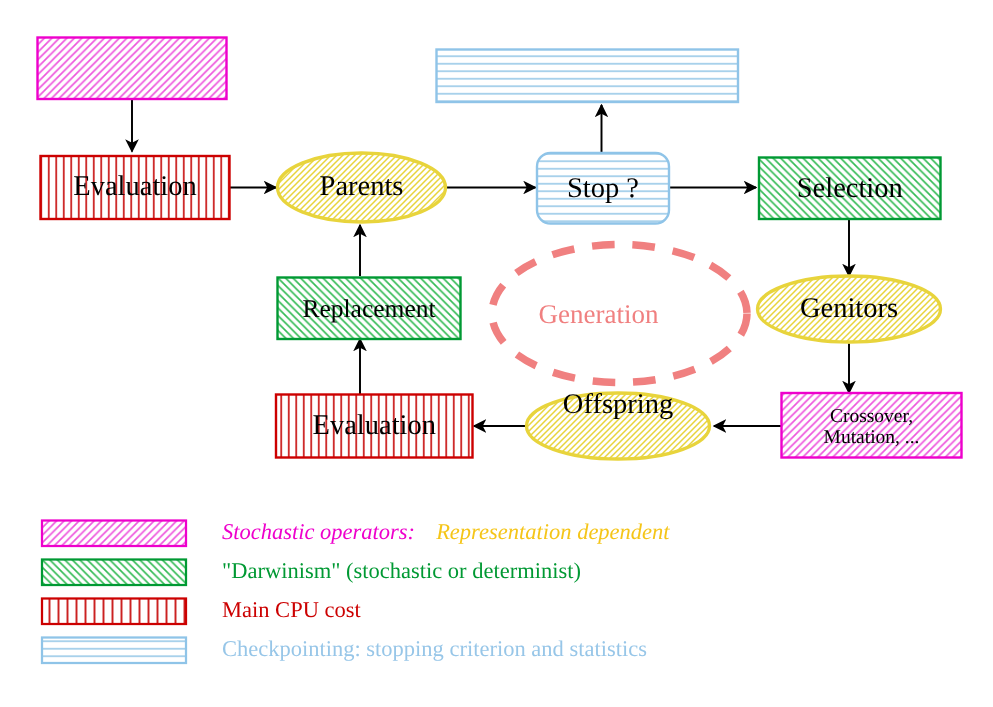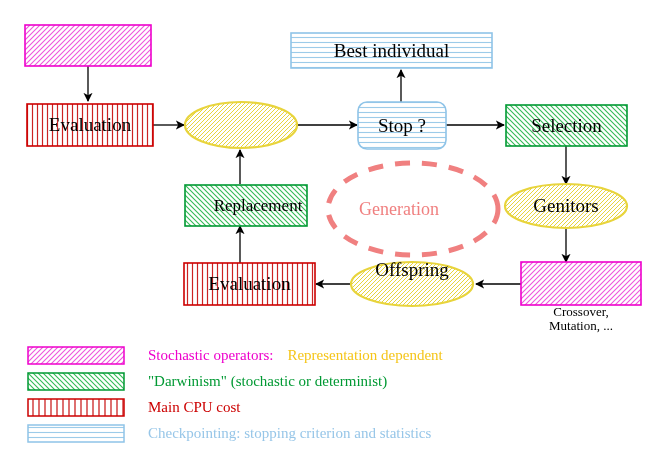--- a/index.html
+++ b/index.html
@@ -157,44 +157,44 @@
 
     <rect x="28" y="347" width="96" height="17" fill="url(#lp-magenta)" stroke="#ee00cc" stroke-width="1.5"></rect>
     <rect x="28" y="373" width="96" height="17" fill="url(#lp-green)" stroke="#009933" stroke-width="1.5"></rect>
     <rect x="28" y="399" width="96" height="17" fill="url(#lp-red)" stroke="#cc0000" stroke-width="1.5"></rect>
     <rect x="28" y="425" width="96" height="17" fill="url(#lp-blue)" stroke="#8fc4e8" stroke-width="1.5"></rect>
   </svg>
 
 
   <div class="node-label lbl-big" style="left:27px;  top:104px; width:126px; height:42px;">Evaluation</div>
 
-
-  <div class="node-label lbl-big" style="left:291px; top:33px;  width:201px; height:35px;">Best individual</div>
+  <div class="node-label lbl-big" style="left:185px; top:103px; width:112px; height:44px;">Parents</div>
+
 
   <div class="node-label lbl-big" style="left:358px; top:102px; width:88px;  height:47px;text-align:center;">Stop ?</div>
 
   <div class="node-label lbl-big" style="left:506px; top:105px; width:121px; height:41px;">Selection</div>
 
   <div class="node-label lbl-big" style="left:505px; top:184px; width:122px; height:44px;">Genitors</div>
 
-  <div class="node-label lbl-small" style="left:521px; top:262px; width:120px; height:43px; flex-direction:column;margin-top:35px;">
+  <div class="node-label lbl-small" style="left:521px; top:262px; width:120px; height:43px; flex-direction:column;">
     <span>Crossover,</span>
     <span>Mutation, ...</span>
   </div>
 
   <div class="node-label lbl-big" style="left:351px; top:248px; width:122px; height:44px;">Offspring</div>
 
   <div class="node-label lbl-big" style="left:184px; top:263px; width:131px; height:42px;">Evaluation</div>
 
-  <div class="node-label lbl-med" style="left:185px; top:185px; width:122px; height:41px;padding-left:12px;">Replacement</div>
+  <div class="node-label lbl-med" style="left:185px; top:185px; width:122px; height:41px;">Replacement</div>
 
   <div class="node-label lbl-gen" style="left:314px; top:188px; width:170px; height:42px;">Generation</div>
 
   <div class="legend-row" style="top:345px; left:148px;">
-    <div class="legend-text" style="margin-left:0;">
+    <div class="legend-text" style="margin-left:0;font-style:italic;">
       <span class="lt-a" style="color:#ee00cc;">Stochastic operators:</span><span class="lt-b" style="color:#f5c518;">Representation dependent</span>
     </div>
   </div>
 
   <div class="legend-row" style="top:371px; left:148px;">
     <div class="legend-text" style="margin-left:0;color:#009933;">"Darwinism" (stochastic or determinist)</div>
   </div>
 
   <div class="legend-row" style="top:423px; left:148px;">
     <div class="legend-text" style="margin-left:0;color:#97c6e8;">Checkpointing: stopping criterion and statistics</div>

